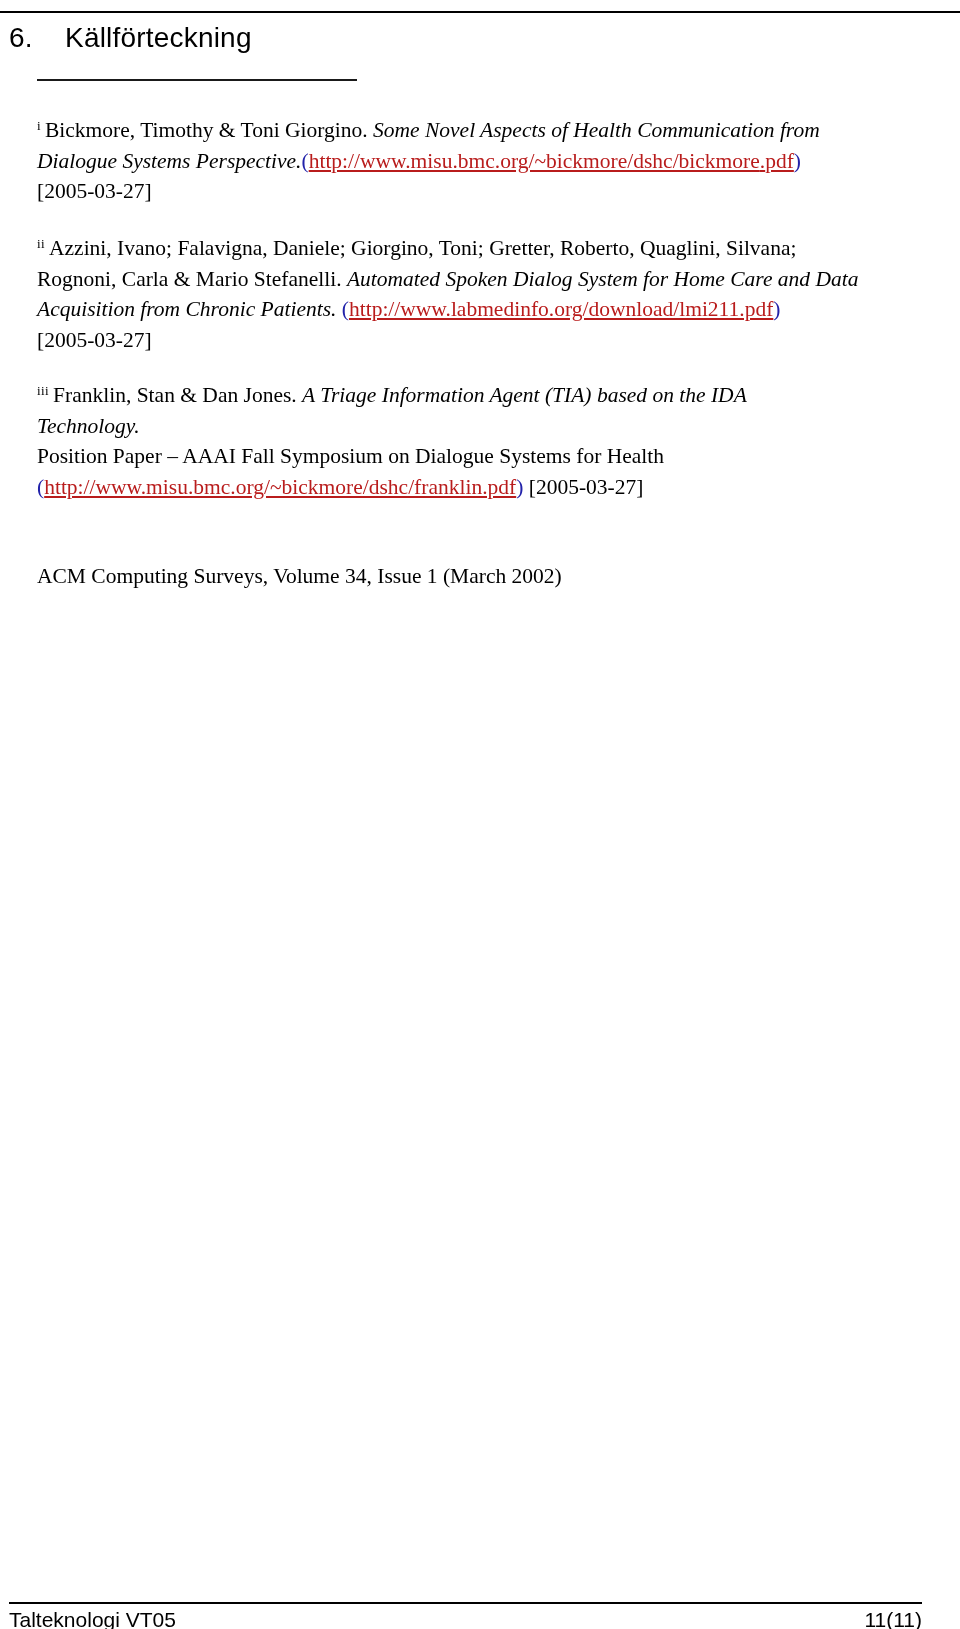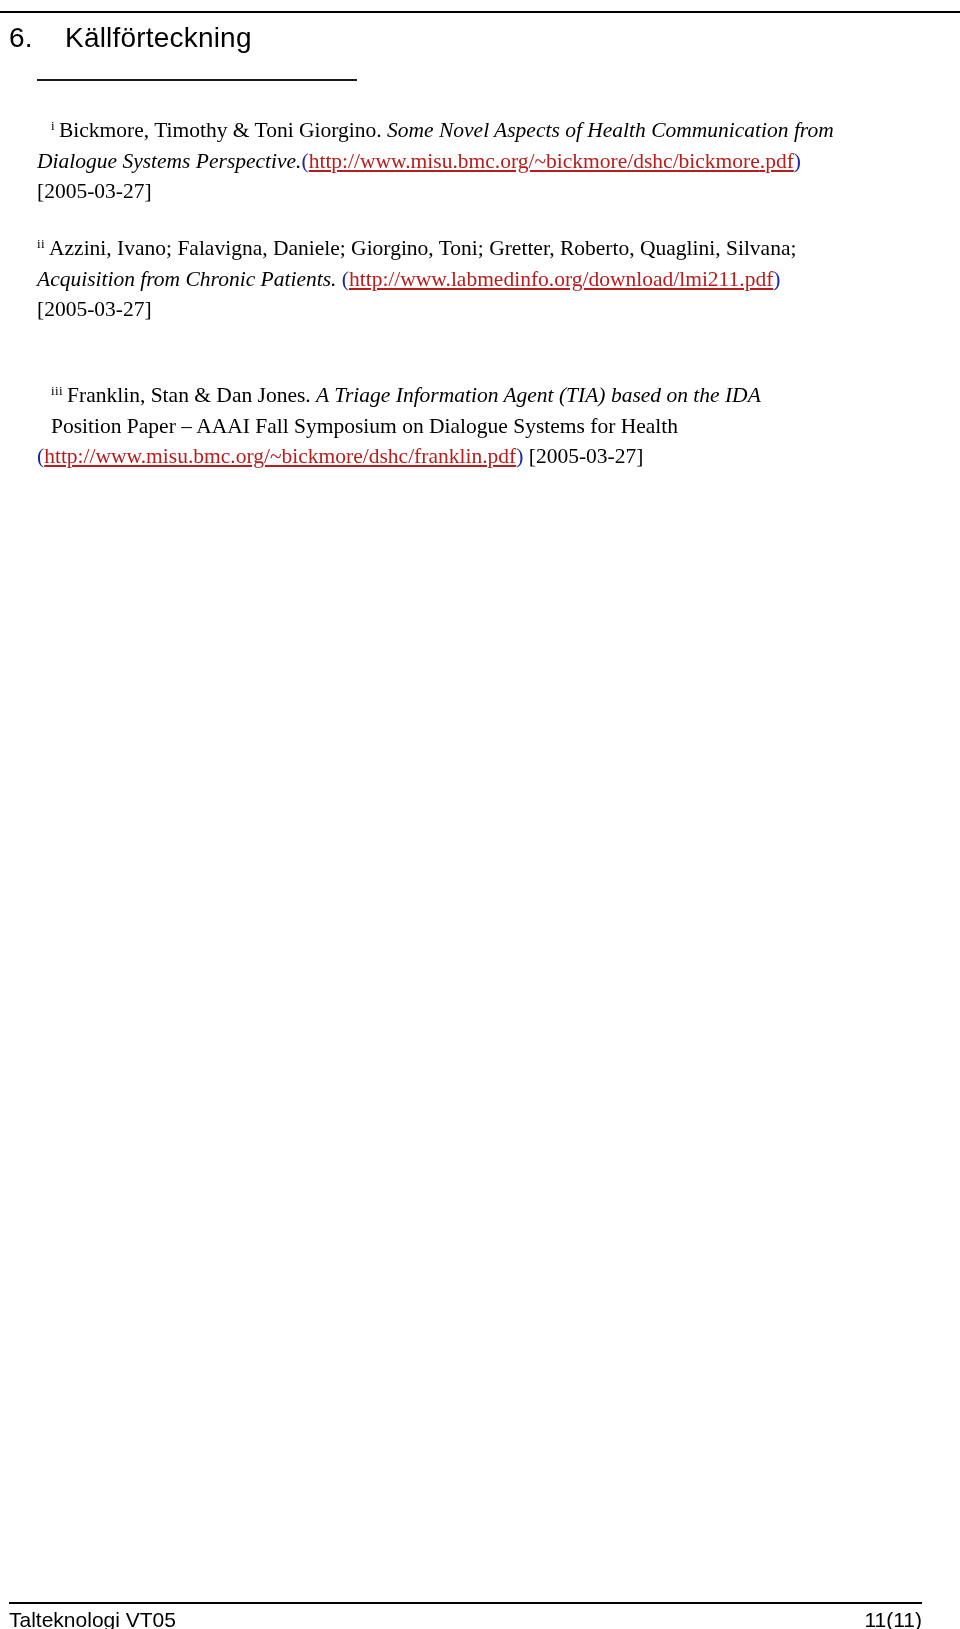--- a/index.html
+++ b/index.html
@@ -97,21 +97,21 @@
     text-underline-offset: 2px;
   }
   .paren { color: #2222aa; }
 
   .ref-i   { position: absolute; left: 0;  top: 0;    width: 885px; }
   .ref-ii  { position: absolute; left: 0;  top: 118px; width: 885px; }
   .ref-iii { position: absolute; left: 0;  top: 265px; width: 885px; }
   .ref-iv  { position: absolute; left: 0;  top: 450px; width: 885px; }
 
   .line { display: block; white-space: nowrap; }
-  .justified { text-align: justify; margin-left: 14px; }
+  .justified { text-align: justify; }
   .justified::after {
     content: "";
     display: inline-block;
     width: 100%;
   }
 
   
   .footer-rule {
     position: absolute;
     left: 9px;
@@ -161,43 +161,53 @@
       <span class="line" style="display:block;">
         <span>[2005-03-27]</span>
       </span>
     </div>
 
     <div class="ref ref-ii">
       <span class="line" style="display:block;">
         <span class="marker">ii</span><span>Azzini, Ivano; Falavigna, Daniele; Giorgino, Toni; Gretter, Roberto, Quaglini, Silvana;</span>
       </span>
       <span class="line" style="display:block;">
+        <span>Rognoni, Carla &amp; Mario Stefanelli.</span>
+        <span class="title-it">Automated Spoken Dialog System for Home Care and Data</span>
+      </span>
+      <span class="line" style="display:block;">
         <span class="title-it">Acquisition from Chronic Patients.</span>
         <span class="paren">(</span><a class="lnk" href="#">http://www.labmedinfo.org/download/lmi211.pdf</a><span class="paren">)</span>
       </span>
       <span class="line" style="display:block;">
         <span>[2005-03-27]</span>
       </span>
     </div>
 
     <div class="ref ref-iii">
       <span class="line justified" style="display:block;">
         <span class="marker">iii</span><span>Franklin, Stan &amp; Dan Jones.</span>
         <span class="title-it">A Triage Information Agent (TIA) based on the IDA</span>
       </span>
+      <span class="line" style="display:block;">
+        <span class="title-it">Technology.</span>
+      </span>
       <span class="line justified" style="display:block;">
         <span>Position Paper – AAAI Fall Symposium on Dialogue Systems for Health</span>
       </span>
       <span class="line" style="display:block;">
         <span class="paren">(</span><a class="lnk" href="#">http://www.misu.bmc.org/~bickmore/dshc/franklin.pdf</a><span class="paren">)</span>
         <span>[2005-03-27]</span>
       </span>
     </div>
 
     <div class="ref ref-iv">
+      <span class="line" style="display:block;">
+        <span>ACM Computing Surveys, Volume 34, Issue 1 (March 2002)</span>
+      </span>
     </div>
 
   </div>
 
   <div class="footer-rule"></div>
   <div class="footer">
     <span class="f-left">Talteknologi VT05</span>
     <span class="f-right">11(11)</span>
   </div>
 

